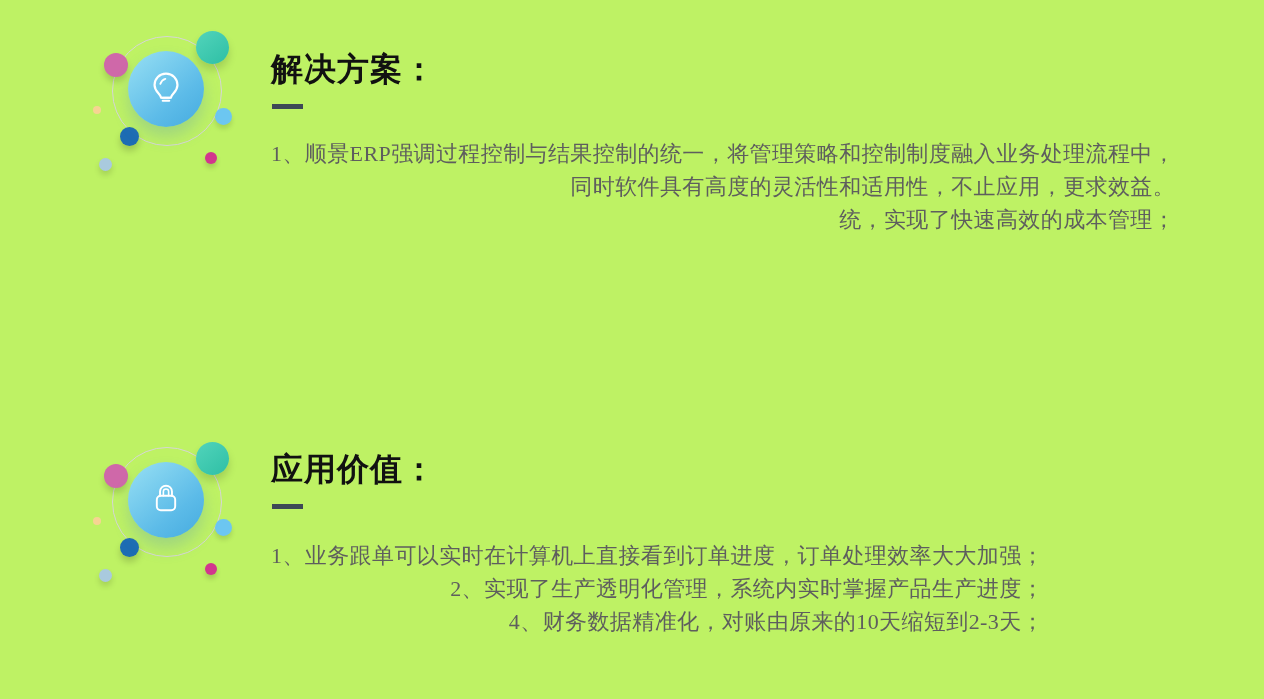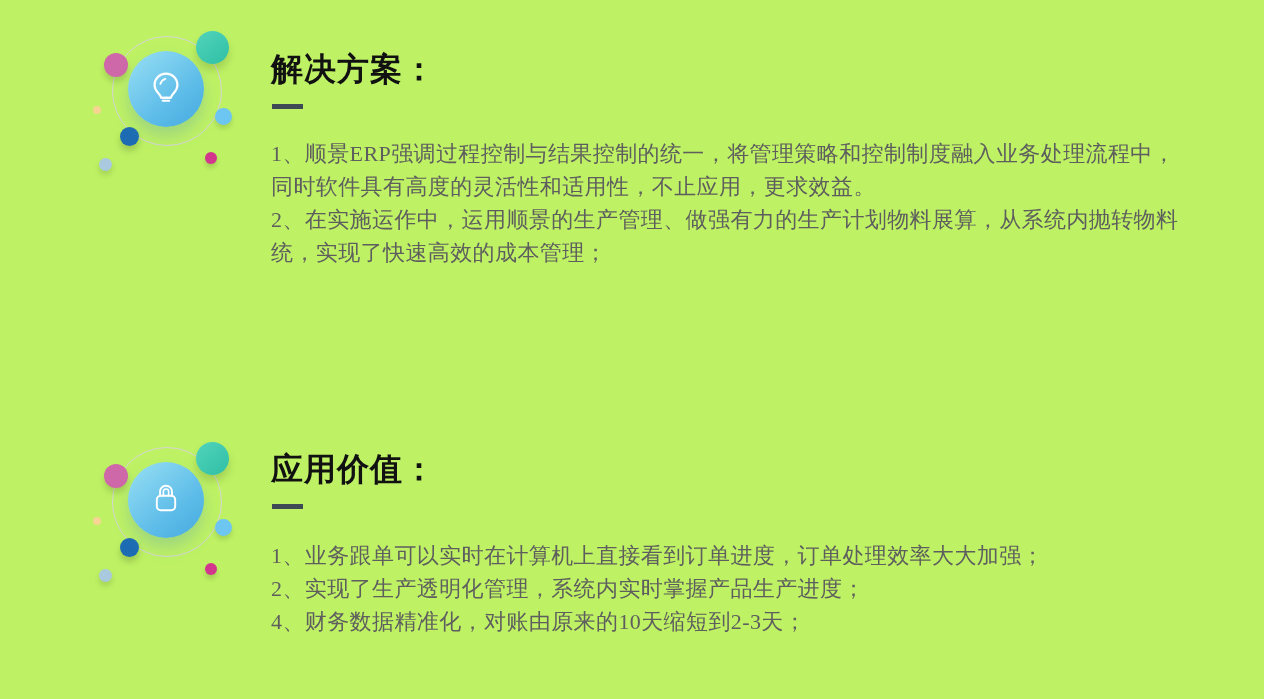--- a/index.html
+++ b/index.html
@@ -46,21 +46,21 @@
   .t2 { top: 448px; }
   .dash {
     position: absolute; left: 272px; width: 31px; height: 5px;
     background: #3e4956;
   }
   .d1 { top: 104px; }
   .d2 { top: 504px; }
   .lines {
     position: absolute; left: 271px;
     color: #5e5e5e; font-size: 22px; line-height: 33px;
-    letter-spacing: .4px; white-space: nowrap;
+    letter-spacing: .4px; white-space: nowrap; text-align: right;
   }
   .l1 { top: 137px; }
   .l2 { top: 539px; }
 </style>
 </head>
 <body>
 
 <div class="page">
 
   <section>
@@ -82,21 +82,20 @@
             <path d="M20.5 39h7"></path>
           </svg>
         </span>
       </div>
     </div>
     <h2 class="section-title t1">解决方案：</h2>
     <div class="dash d1"></div>
     <div class="lines l1">
       <div>1、顺景ERP强调过程控制与结果控制的统一，将管理策略和控制制度融入业务处理流程中，</div>
       <div>同时软件具有高度的灵活性和适用性，不止应用，更求效益。</div>
-      <div>2、在实施运作中，运用顺景的生产管理、做强有力的生产计划物料展算，从系统内抛转物料</div>
       <div>统，实现了快速高效的成本管理；</div>
     </div>
   </section>
 
   <section>
     <div class="cluster c2">
       <div class="ring"></div>
       <div class="dot teal"></div>
       <div class="dot pink"></div>
       <div class="dot yellow"></div>

